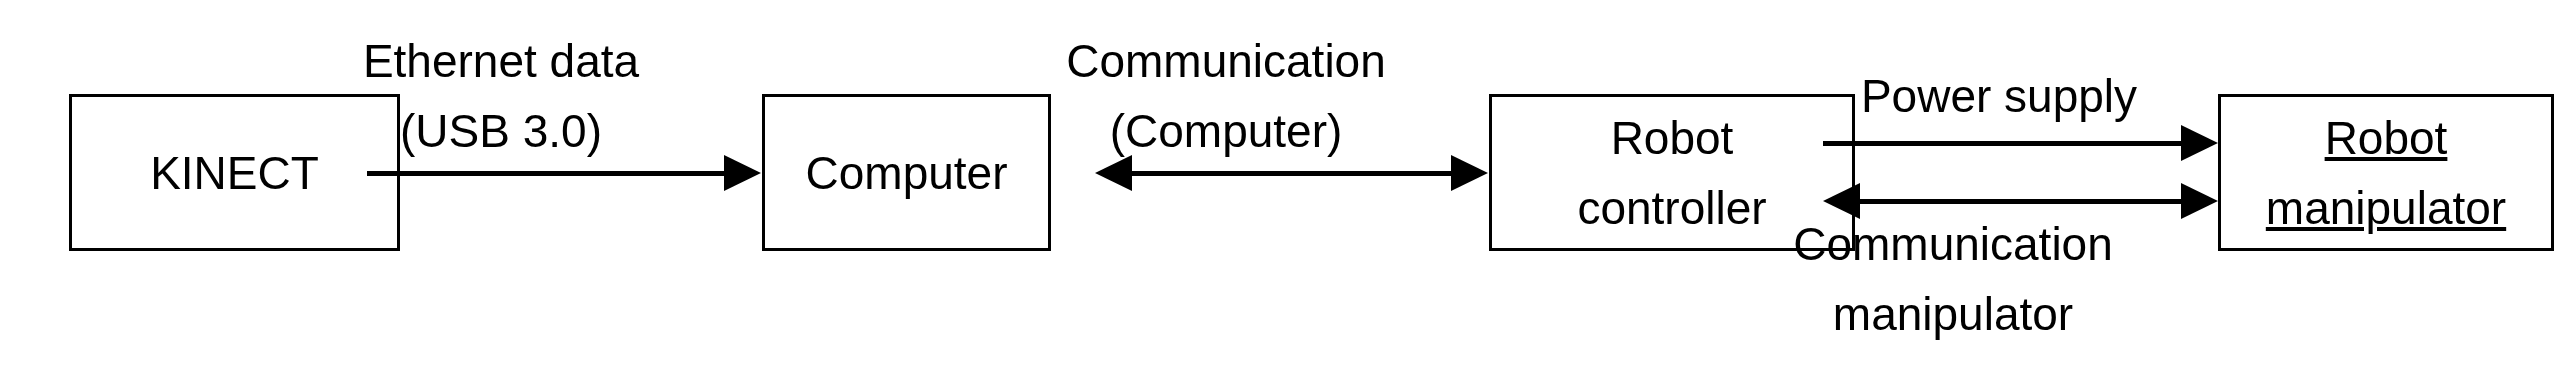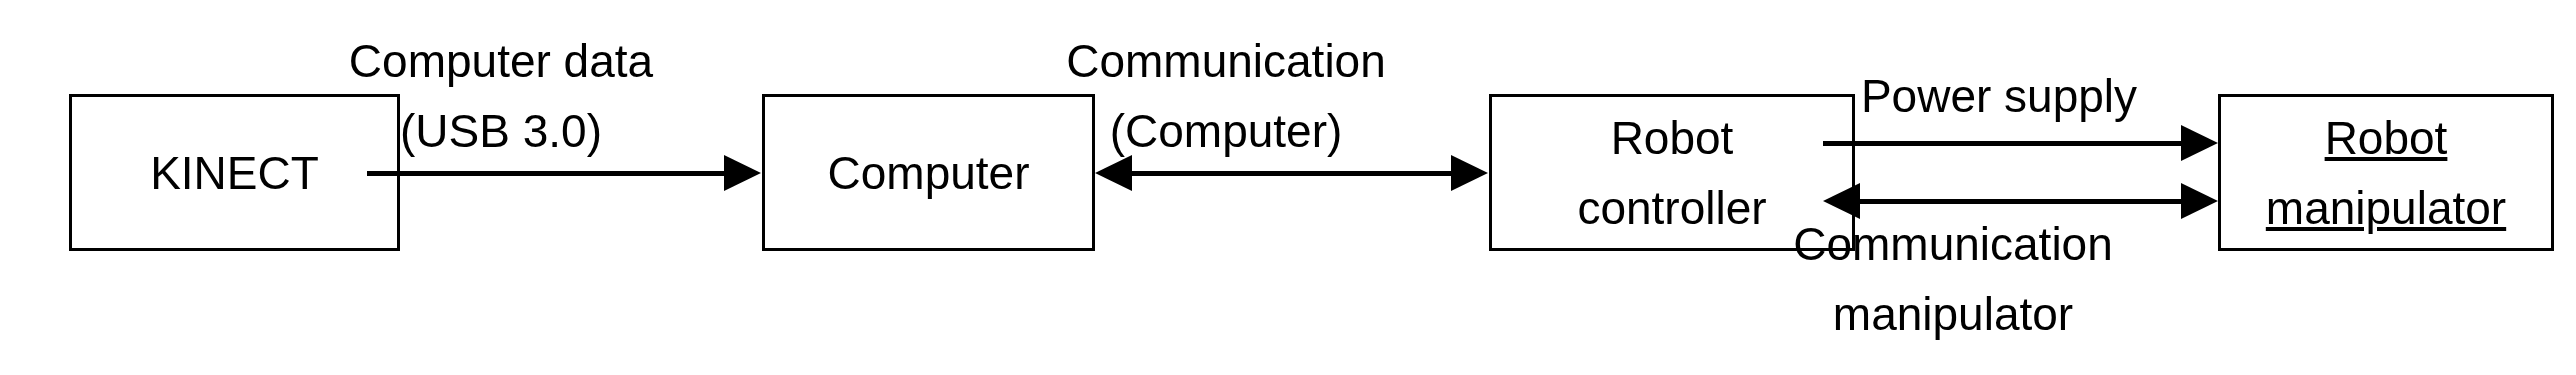--- a/index.html
+++ b/index.html
@@ -67,37 +67,37 @@
 </style>
 </head>
 <body>
 
 <div id="canvas">
 
   <div class="node" style="left:34px; width:331px;margin-left:35px;">
     <div class="node-label">KINECT</div>
   </div>
 
-  <div class="node" style="left:762px; width:333px;">
+  <div class="node" style="left:762px; width:289px;">
     <div class="node-label">Computer</div>
   </div>
 
   <div class="node" style="left:1489px; width:366px;">
     <div class="node-label">Robot controller</div>
   </div>
 
   <div class="node" style="left:2218px; width:336px;text-decoration:underline;">
     <div class="node-label">Robot manipulator</div>
   </div>
 
   <div>
     <div class="shaft" style="left:367px; top:171px; width:358px;"></div>
     <div class="head-right" style="left:724px; top:155px;"></div>
     <div class="edge-label" style="left:501px; top:26px;">
-      <div>Computer data</div>
+      <div>Ethernet data</div>
       <div>(USB 3.0)</div>
     </div>
   </div>
 
   <div>
     <div class="head-left" style="left:1095px; top:155px;"></div>
     <div class="shaft" style="left:1132px; top:171px; width:319px;"></div>
     <div class="head-right" style="left:1451px; top:155px;"></div>
     <div class="edge-label" style="left:1226px; top:26px;">
       <div>Communication</div>

